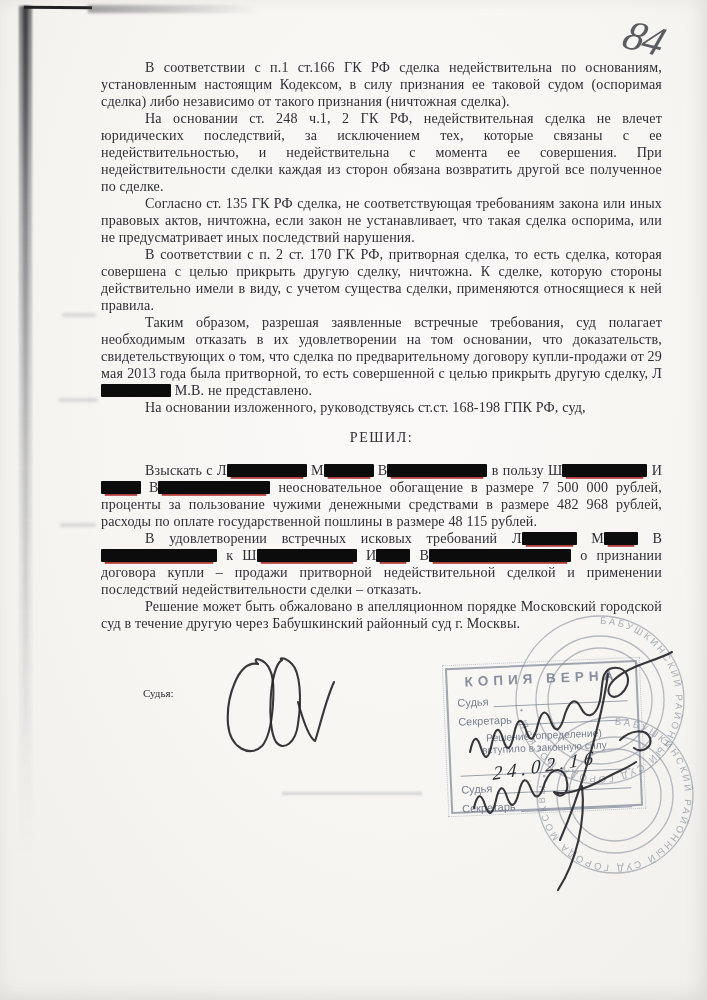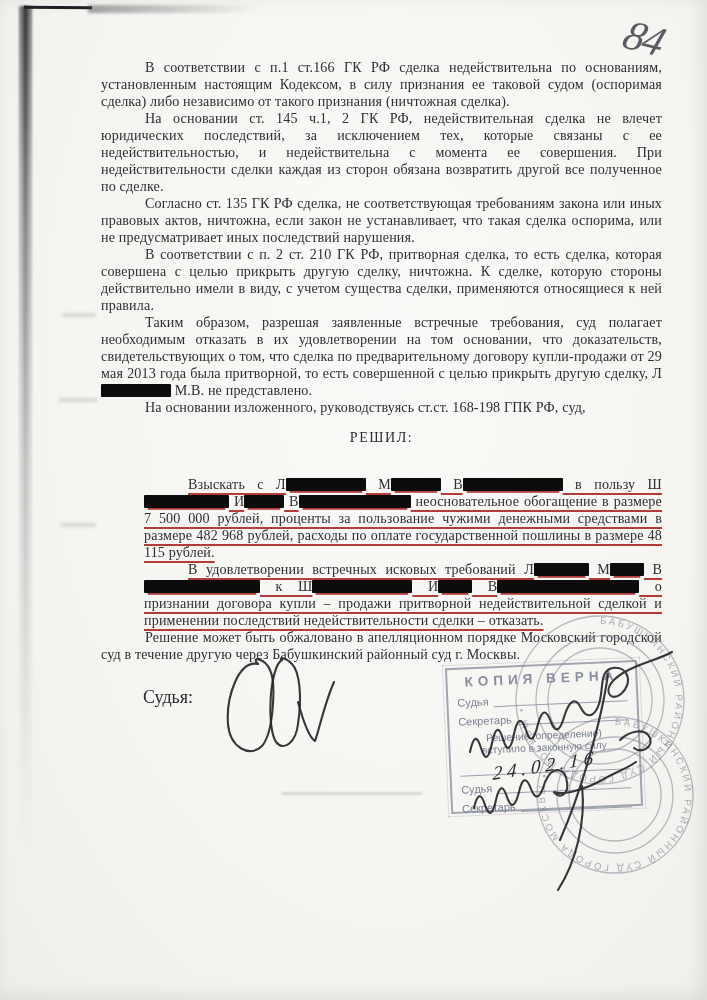--- a/index.html
+++ b/index.html
@@ -32,30 +32,30 @@
     font-size:42px;font-style:italic;color:#5b5b62;transform:rotate(14deg) skewX(-6deg);
     font-weight:400;letter-spacing:-2px;
   }
   
   .text-block{
     position:absolute;left:101px;top:59px;width:561px;
     color:#2e2e36;font-size:14.1px;line-height:17px;text-align:justify;
     letter-spacing:.15px;
   }
   .para{text-indent:44px;margin:0;}
-  .heading{text-align:center;text-indent:0;margin:13px 0 30px;letter-spacing:1.5px;}
+  .heading{text-align:center;text-indent:0;margin:13px 0 16px;letter-spacing:1.5px;}
   .redact{
     display:inline-block;height:13px;background:#0c0c0c;border-radius:1px;
     vertical-align:baseline;transform:translateY(2px);
   }
-  .ru{ text-decoration:underline; text-decoration-color:rgba(170,40,38,.9);
-       text-decoration-thickness:1.8px; text-underline-offset:3.5px;margin-left:43px;}
+  .ru{ text-decoration-color:rgba(170,40,38,.9);
+       text-decoration-thickness:1.8px; text-underline-offset:3.5px;}
   .ru .redact{box-shadow:0 5.5px 0 -3.7px rgba(170,40,38,.9);}
   
-  .judge-label{position:absolute;left:143px;top:687px;font-size:18px;color:#2e2e36;}
+  .judge-label{position:absolute;left:143px;top:687px;font-size:11px;color:#2e2e36;}
   .judge-sig{position:absolute;left:218px;top:640px;}
   .sig-smudge{position:absolute;left:282px;top:792px;width:140px;height:3px;background:rgba(140,140,146,.30);filter:blur(1px);}
   
   .stamp{
     position:absolute;left:448px;top:664px;width:192px;height:146px;
     transform:rotate(-2.5deg);
     border:2px solid rgba(124,131,147,.70);
     outline:1px dotted rgba(124,131,147,.45);outline-offset:2px;
     padding:5px 9px 6px;box-sizing:border-box;
     color:rgba(110,118,136,.92);font-family:"Liberation Sans", sans-serif;
@@ -87,23 +87,23 @@
   <div class="edge-line"></div>
   <div class="edge-smear"></div>
   <div class="smudge" style="left:62px;top:313px;width:34px;height:4px;"></div>
   <div class="smudge" style="left:58px;top:398px;width:40px;height:4px;"></div>
   <div class="smudge" style="left:60px;top:523px;width:36px;height:4px;"></div>
 
   <div class="page-number">84</div>
 
   <div class="text-block">
       <div class="para"><span>В соответствии с п.1 ст.166 ГК РФ сделка недействительна по основаниям, установленным настоящим Кодексом, в силу признания ее таковой судом (оспоримая сделка) либо независимо от такого признания (ничтожная сделка).</span></div>
-      <div class="para"><span>На основании ст. 145 ч.1, 2 ГК РФ, недействительная сделка не влечет юридических последствий, за исключением тех, которые связаны с ее недействительностью, и недействительна с момента ее совершения. При недействительности сделки каждая из сторон обязана возвратить другой все полученное по сделке.</span></div>
+      <div class="para"><span>На основании ст. 248 ч.1, 2 ГК РФ, недействительная сделка не влечет юридических последствий, за исключением тех, которые связаны с ее недействительностью, и недействительна с момента ее совершения. При недействительности сделки каждая из сторон обязана возвратить другой все полученное по сделке.</span></div>
       <div class="para"><span>Согласно ст. 135 ГК РФ сделка, не соответствующая требованиям закона или иных правовых актов, ничтожна, если закон не устанавливает, что такая сделка оспорима, или не предусматривает иных последствий нарушения.</span></div>
-      <div class="para"><span>В соответствии с п. 2 ст. 210 ГК РФ, притворная сделка, то есть сделка, которая совершена с целью прикрыть другую сделку, ничтожна. К сделке, которую стороны действительно имели в виду, с учетом существа сделки, применяются относящиеся к ней правила.</span></div>
+      <div class="para"><span>В соответствии с п. 2 ст. 170 ГК РФ, притворная сделка, то есть сделка, которая совершена с целью прикрыть другую сделку, ничтожна. К сделке, которую стороны действительно имели в виду, с учетом существа сделки, применяются относящиеся к ней правила.</span></div>
       <div class="para"><span>Таким образом, разрешая заявленные встречные требования, суд полагает необходимым отказать в их удовлетворении на том основании, что доказательств, свидетельствующих о том, что сделка по предварительному договору купли-продажи от 29 мая 2013 года была притворной, то есть совершенной с целью прикрыть другую сделку, Л</span><span class="redact" style="width: 70px;"></span><span> М.В. не представлено.</span></div>
       <div class="para"><span>На основании изложенного, руководствуясь ст.ст. 168-198 ГПК РФ, суд,</span></div>
       <div class="heading">РЕШИЛ:</div>
       <div class="para ru"><span>Взыскать с Л</span><span class="redact" style="width: 80px;"></span><span> М</span><span class="redact" style="width: 50px;"></span><span> В</span><span class="redact" style="width: 100px;"></span><span> в пользу Ш</span><span class="redact" style="width: 85px;"></span><span> И</span><span class="redact" style="width: 40px;"></span><span> В</span><span class="redact" style="width: 112px;"></span><span> неосновательное обогащение в размере 7 500 000 рублей, проценты за пользование чужими денежными средствами в размере 482 968 рублей, расходы по оплате государственной пошлины в размере 48 115 рублей.</span></div>
       <div class="para ru"><span>В удовлетворении встречных исковых требований Л</span><span class="redact" style="width: 55px;"></span><span> М</span><span class="redact" style="width: 34px;"></span><span> В</span><span class="redact" style="width: 116px;"></span><span> к Ш</span><span class="redact" style="width: 100px;"></span><span> И</span><span class="redact" style="width: 34px;"></span><span> В</span><span class="redact" style="width: 142px;"></span><span> о признании договора купли – продажи притворной недействительной сделкой и применении последствий недействительности сделки – отказать.</span></div>
       <div class="para"><span>Решение может быть обжаловано в апелляционном порядке Московский городской суд в течение другую через Бабушкинский районный суд г. Москвы.</span></div>
     </div>
 
   <div class="judge-label">Судья:</div>
   <svg class="judge-sig" width="140" height="145" viewBox="0 0 140 145">

